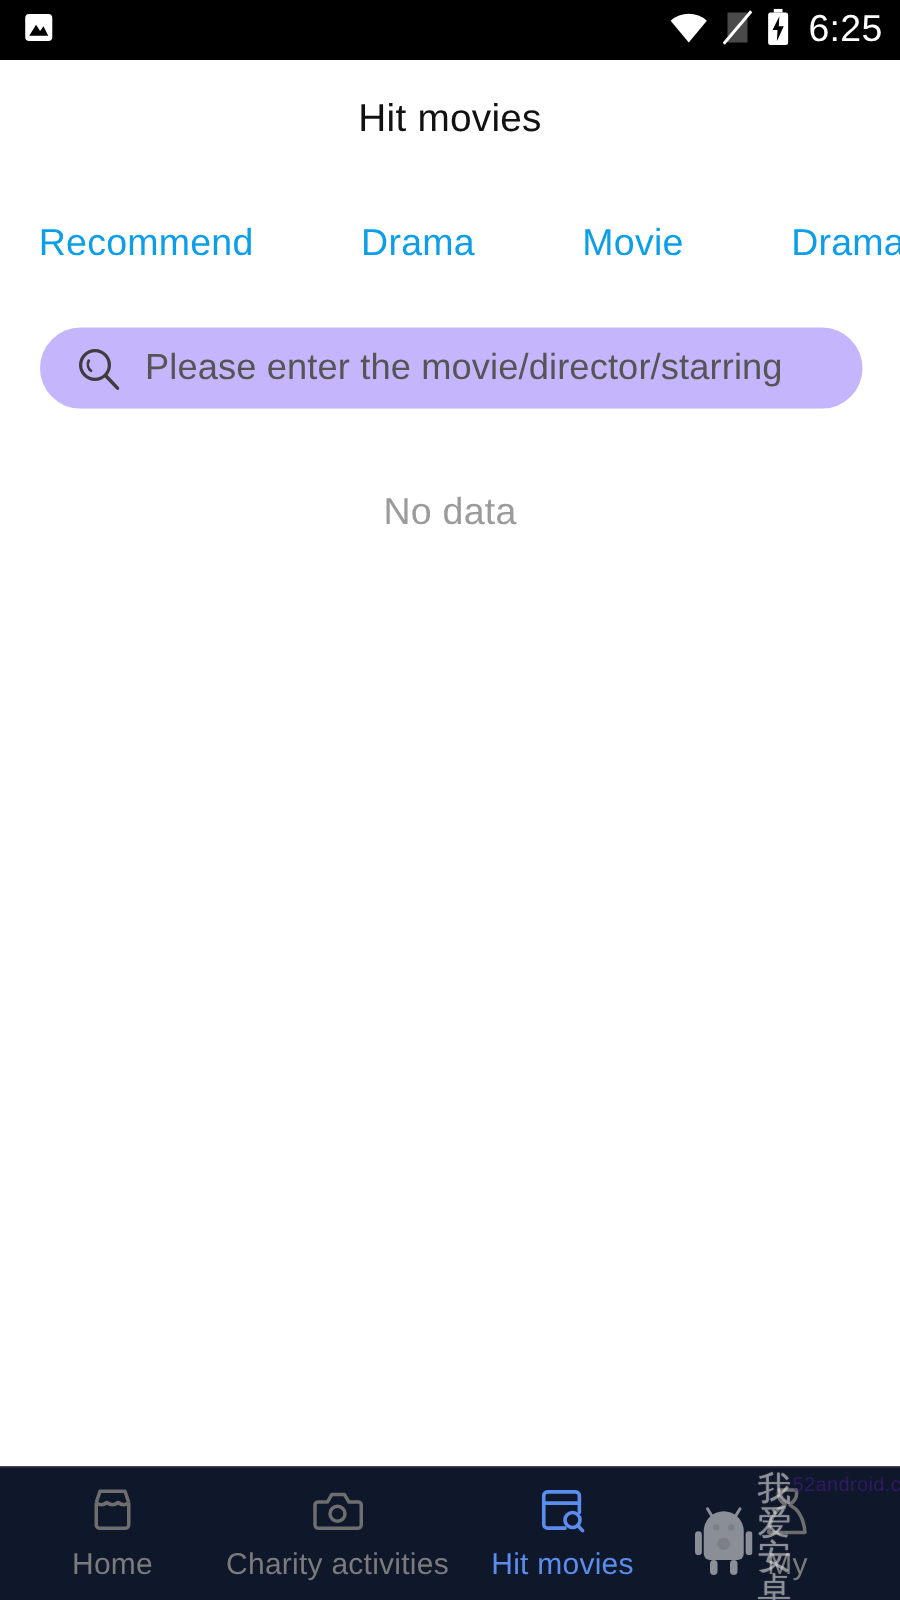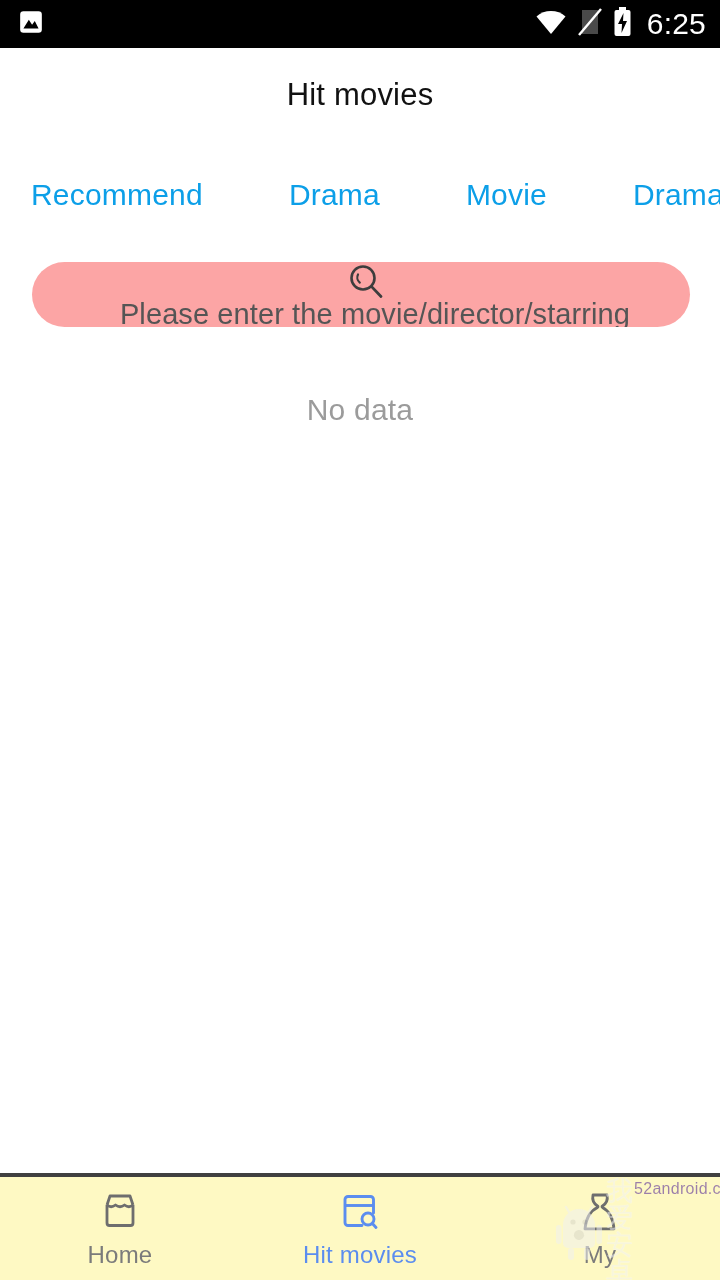--- a/index.html
+++ b/index.html
@@ -95,27 +95,26 @@
   
   .search-wrap {
     position: absolute;
     top: 262px; left: 32px;
     width: 658px;
     height: 65px;
   }
   .search-box {
     width: 100%;
     height: 100%;
-    background: #fca5a5;
+    background: #c4b5fd;
     border-radius: 34px;
     display: flex;
     align-items: center;
     padding-left: 28px;
     cursor: text;
-    flex-direction: column;
   }
   .search-icon { flex: 0 0 auto; width: 38px; height: 38px; margin-right: 18px; }
   .search-placeholder {
     font-size: 29px;
     color: #555555;
     letter-spacing: 0.1px;
     line-height: 1;
   }
 
   
@@ -135,22 +134,22 @@
     color: #9b9b9b;
     letter-spacing: 0.2px;
   }
 
   
   .bottom-nav {
     position: absolute;
     bottom: 0; left: 0;
     width: 720px;
     height: 107px;
-    background: #fef9c3;
-    border-top: 4px solid #404040;
+    background: #0f172a;
+    border-top: 1px solid #404040;
     display: flex;
     align-items: flex-start;
   }
   .nav-item {
     flex: 1 1 0;
     height: 100%;
     display: flex;
     flex-direction: column;
     align-items: center;
     justify-content: flex-start;
@@ -277,20 +276,29 @@
       <span class="nav-icon">
         <svg width="42" height="42" viewBox="0 0 42 42">
           <path d="M8 14 L11 5 h20 l3 9" stroke="#6e6e6e" stroke-width="2.8" fill="none" stroke-linejoin="round"></path>
           <path d="M8 14 q4 3.5 8.5 0 Q21 17.5 25.5 14 Q30 17.5 34 14" stroke="#6e6e6e" stroke-width="2.8" fill="none" stroke-linejoin="round"></path>
           <path d="M8 14 v18 a2.5 2.5 0 0 0 2.5 2.5 h21 a2.5 2.5 0 0 0 2.5 -2.5 v-18" stroke="#6e6e6e" stroke-width="2.8" fill="none" stroke-linejoin="round"></path>
         </svg>
       </span>
       <span class="nav-label">Home</span>
     </div>
 
+    <div class="nav-item">
+      <span class="nav-icon">
+        <svg width="42" height="42" viewBox="0 0 42 42">
+          <path d="M5 13.5 h7.5 L16 7.5 h10 l3.5 6 H37 a2.5 2.5 0 0 1 2.5 2.5 v16 a2.5 2.5 0 0 1 -2.5 2.5 H5 a2.5 2.5 0 0 1 -2.5 -2.5 V16 a2.5 2.5 0 0 1 2.5 -2.5 z" stroke="#6e6e6e" stroke-width="2.8" fill="none" stroke-linejoin="round" transform="translate(0.5,0)"></path>
+          <circle cx="21" cy="23" r="6" stroke="#6e6e6e" stroke-width="2.8" fill="none"></circle>
+        </svg>
+      </span>
+      <span class="nav-label">Charity activities</span>
+    </div>
 
     <div class="nav-item active">
       <span class="nav-icon">
         <svg width="42" height="42" viewBox="0 0 42 42">
           <path d="M34.5 22 V8.5 a3 3 0 0 0 -3 -3 H9 a3 3 0 0 0 -3 3 v23 a3 3 0 0 0 3 3 h14" stroke="#5b8def" stroke-width="2.9" fill="none" stroke-linejoin="round" stroke-linecap="round"></path>
           <path d="M6 14.5 H34.5" stroke="#5b8def" stroke-width="2.9" fill="none"></path>
           <circle cx="29" cy="28" r="6" stroke="#5b8def" stroke-width="2.9" fill="none"></circle>
           <path d="M33.4 32.6 L37 36.5" stroke="#5b8def" stroke-width="2.9" fill="none" stroke-linecap="round"></path>
         </svg>
       </span>

